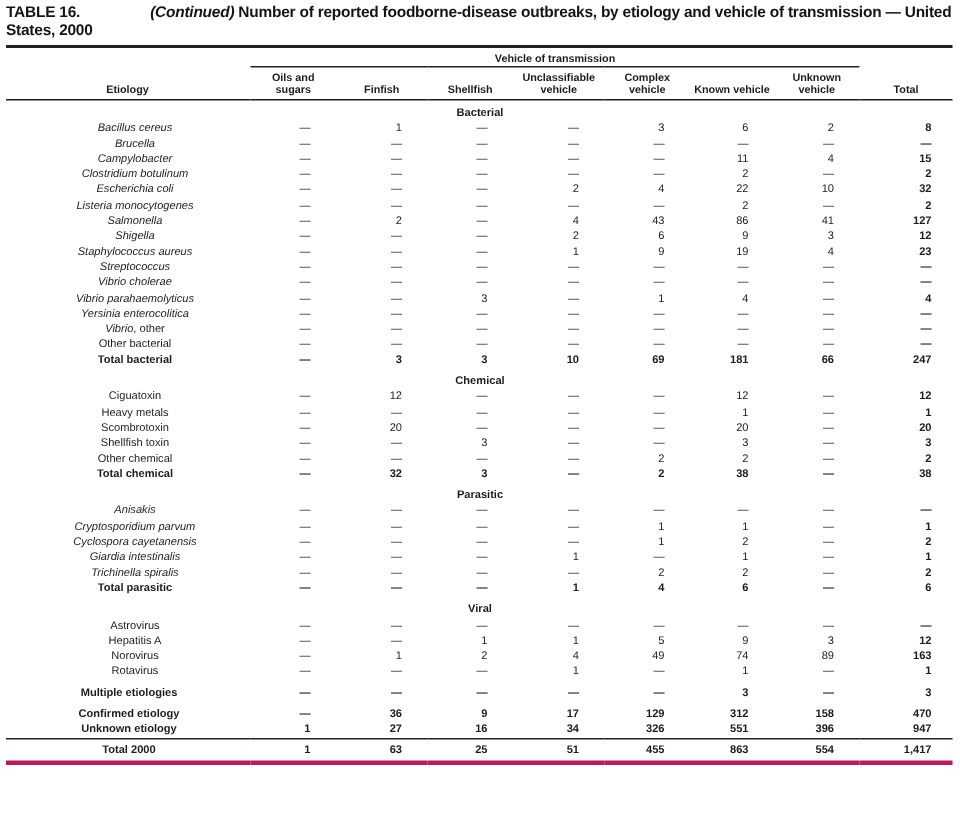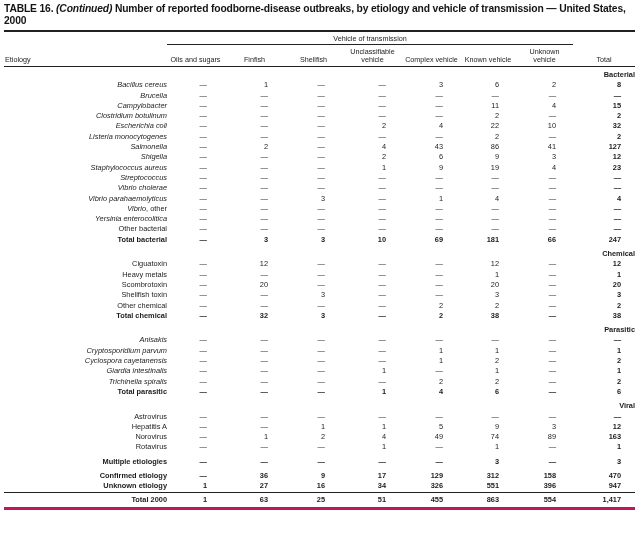--- a/index.html
+++ b/index.html
@@ -5,32 +5,32 @@
   html,body { margin:0; padding:0; }
   body {
     width:640px; height:547px; background:#ffffff; color:#1c1c1c;
     font-family:"Liberation Sans", sans-serif; overflow:hidden;
   }
   .page { padding:3px 5px 0 4px; }
   .title {
     font-weight:bold; font-size:10.3px; line-height:1.16; letter-spacing:-0.15px;
     color:#141414; padding-bottom:3px; border-bottom:2px solid #202020;
   }
-  .title .cont { font-style:italic; }
+  .title .cont { font-style:italic;margin-left:44px; }
   table { width:631px; table-layout:fixed; border-collapse:collapse; margin-top:2px; }
   col.c-et { width:163px; }
   col.c-1 { width:57px; } col.c-2 { width:61px; } col.c-3 { width:57px; }
   col.c-4 { width:61px; } col.c-5 { width:57px; } col.c-6 { width:56px; }
   col.c-7 { width:57px; } col.c-8 { width:62px; }
-  thead th, thead td { font-size:7.2px; font-weight:normal; color:#1c1c1c; padding:0; }
+  thead th, thead td { font-size:7.2px; font-weight:bold; color:#1c1c1c; padding:0; }
   th.group { border-bottom:1px solid #222; text-align:center; padding-bottom:1px; font-size:7.2px; }
   tr.cols th { vertical-align:bottom; text-align:center; padding:3px 2px 2px 2px; line-height:1.12; border-bottom:1.5px solid #202020;margin-top:38px; }
-  tr.cols th.eth { text-align:left; padding-left:1px; }
+  tr.cols th.eth { text-align:center; padding-left:1px; }
   tbody td { font-size:7.4px; line-height:10.3px; padding:0; white-space:nowrap; vertical-align:bottom; }
-  td.label { text-align:right; padding-left:1px; }
+  td.label { text-align:center; padding-left:1px; }
   td.label.indent { padding-left:9px; }
   td.num { text-align:right; padding-right:17px; }
   td.num.tot { font-weight:bold; padding-right:14px; }
   tr.section td { font-weight:bold; padding-top:3px; }
   tr.species span.lbl { font-style:italic; }
   tr.total td { font-weight:bold; }
   tr.gap td { padding-top:4px; }
   tr.rule td { border-top:1px solid #202020; padding-top:2px; }
   tr.last td { border-bottom:3px solid #be185d; padding-bottom:2px; }
 </style>
@@ -200,32 +200,32 @@
           <td class="num">—</td>
           <td class="num">—</td>
           <td class="num">3</td>
           <td class="num">—</td>
           <td class="num">1</td>
           <td class="num">4</td>
           <td class="num">—</td>
           <td class="num tot">4</td>
         </tr>
         <tr class="species">
+          <td class="label indent"><span class="lbl">Yersinia enterocolitica</span></td>
+          <td class="num">—</td>
+          <td class="num">—</td>
+          <td class="num">—</td>
+          <td class="num">—</td>
+          <td class="num">—</td>
+          <td class="num">—</td>
+          <td class="num">—</td>
+          <td class="num tot">—</td>
+        </tr>
+        <tr class="species">
           <td class="label indent"><span class="lbl">Vibrio</span><span>, other</span></td>
-          <td class="num">—</td>
-          <td class="num">—</td>
-          <td class="num">—</td>
-          <td class="num">—</td>
-          <td class="num">—</td>
-          <td class="num">—</td>
-          <td class="num">—</td>
-          <td class="num tot">—</td>
-        </tr>
-        <tr class="species">
-          <td class="label indent"><span class="lbl">Yersinia enterocolitica</span></td>
           <td class="num">—</td>
           <td class="num">—</td>
           <td class="num">—</td>
           <td class="num">—</td>
           <td class="num">—</td>
           <td class="num">—</td>
           <td class="num">—</td>
           <td class="num tot">—</td>
         </tr>
         <tr class="plain">

